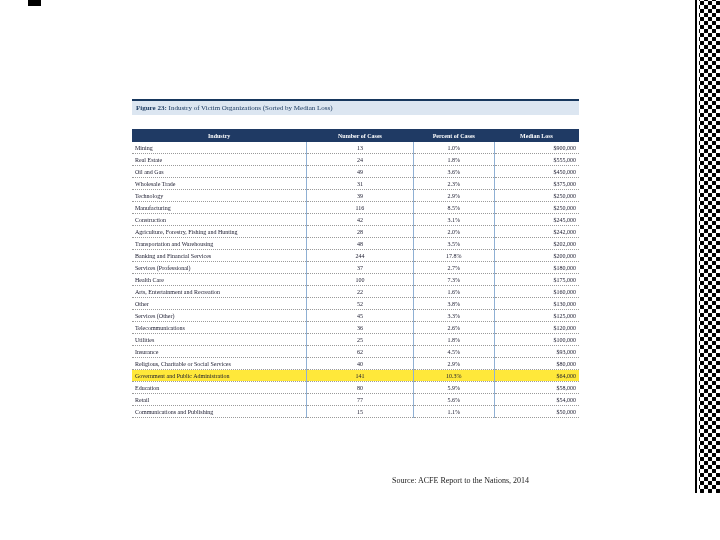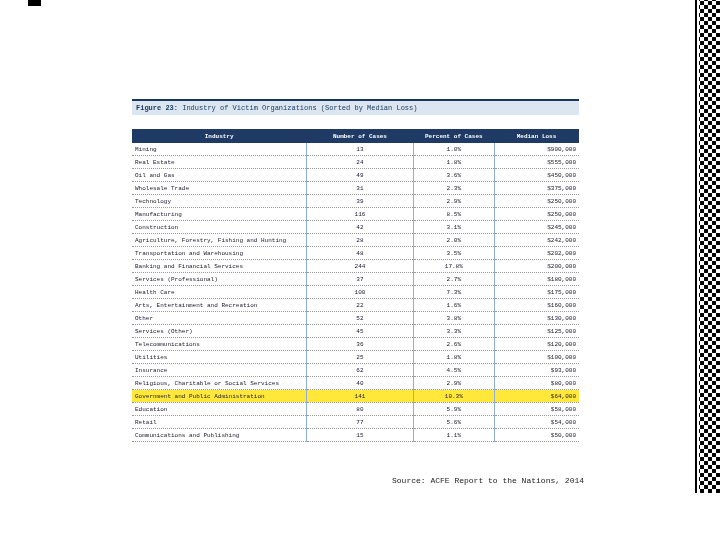--- a/index.html
+++ b/index.html
@@ -2,21 +2,21 @@
 <html><head>
 <meta charset="utf-8">
 <style>
   html, body { margin: 0; padding: 0; background: #ffffff; }
   .slide {
     position: relative;
     width: 720px;
     height: 493px;
     background: #ffffff;
     overflow: hidden;
-    font-family: Liberation Mono, monospace;
+    font-family: Liberation Serif, serif;
   }
   .corner-mark {
     position: absolute;
     left: 28px; top: 0;
     width: 13px; height: 6px;
     background: #000;
   }
   .figure-panel {
     position: absolute;
     left: 132px; top: 99px;

